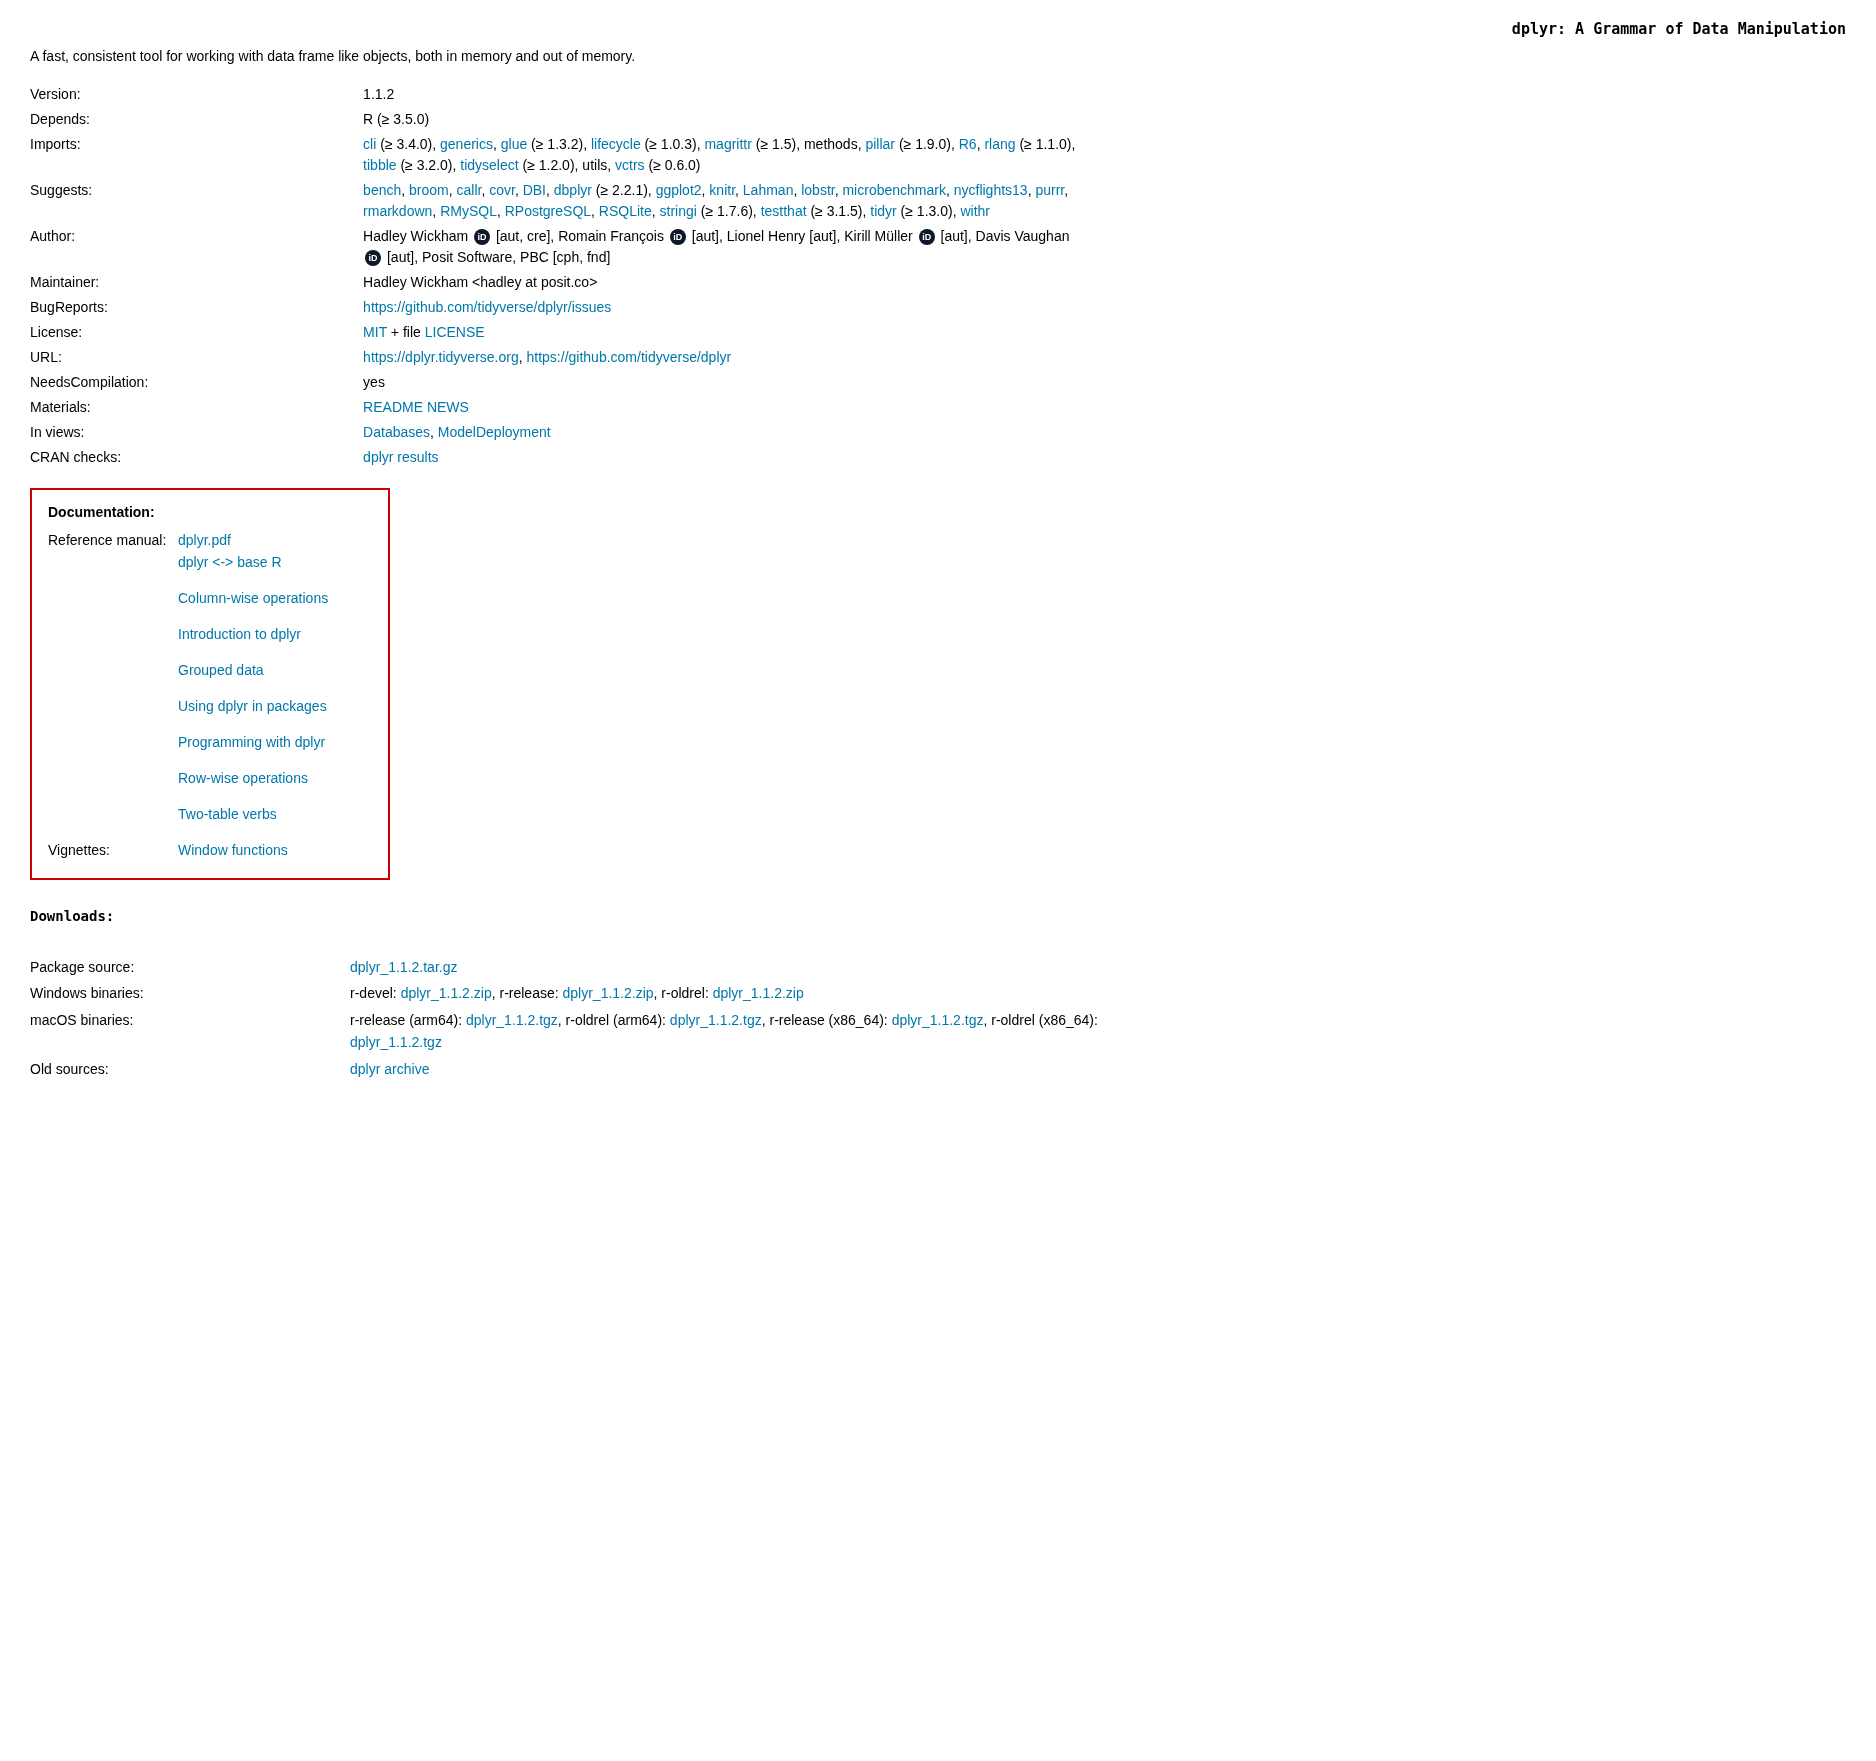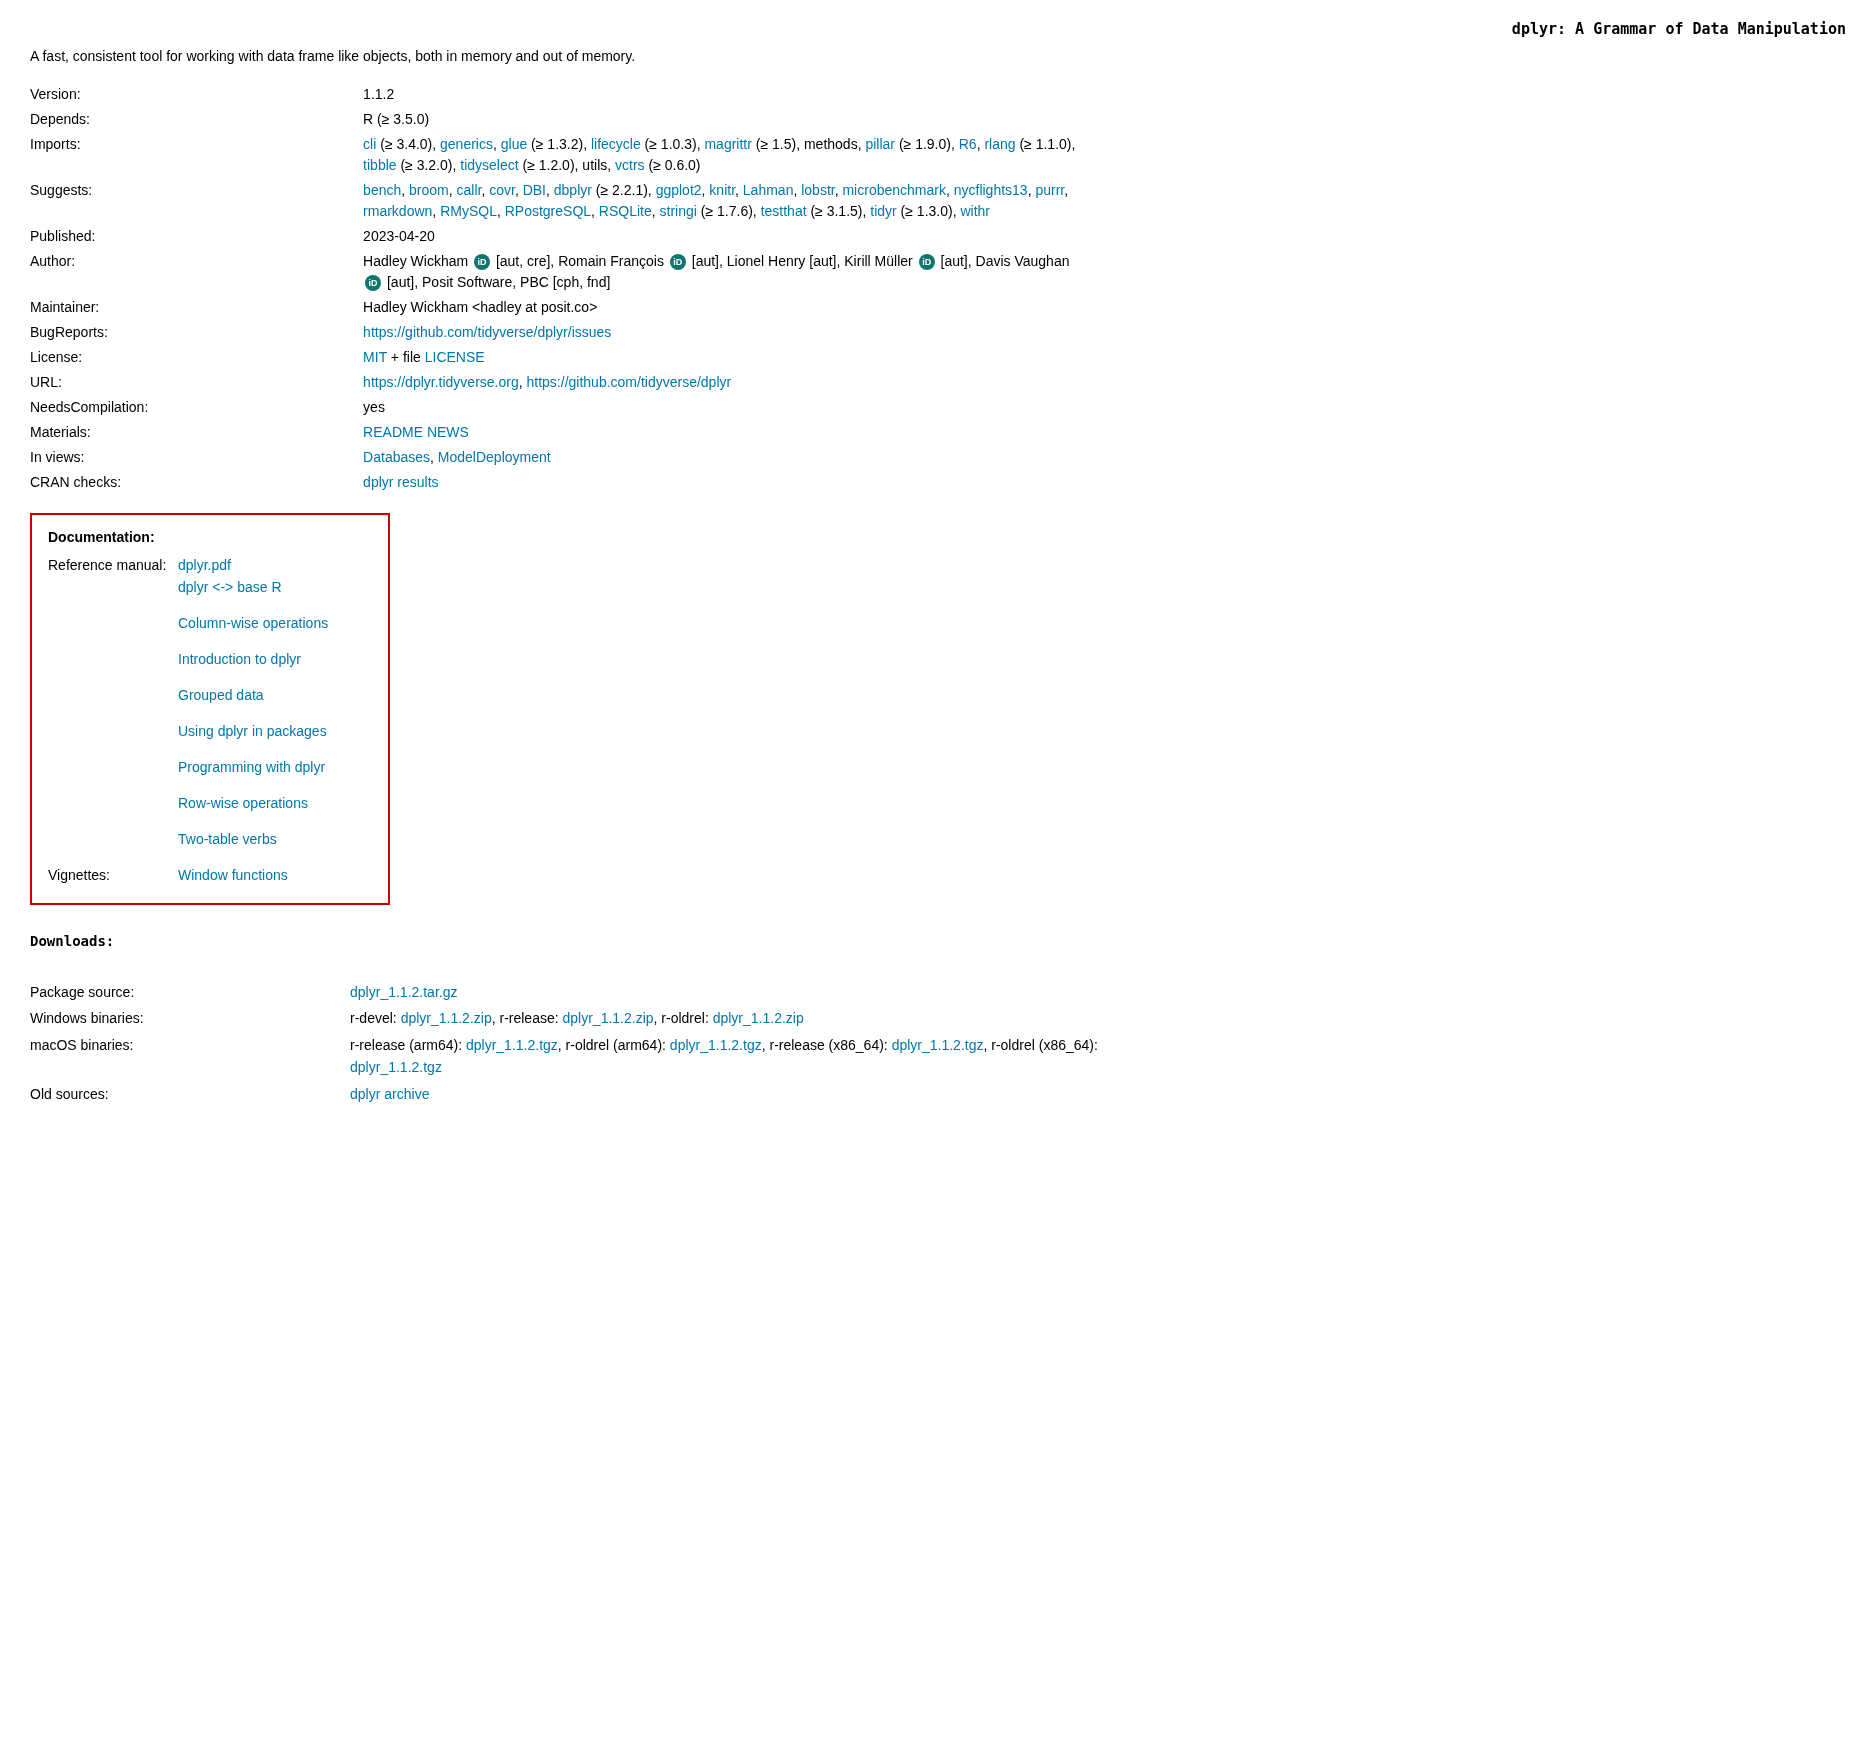--- a/index.html
+++ b/index.html
@@ -41,21 +41,21 @@
       margin-left: 20px;
     }
     a {
       color: #0077aa;
       text-decoration: none;
     }
     .orcid-icon {
       display: inline-block;
       width: 16px;
       height: 16px;
-      background: #0f766e;
+      background: #0f172a;
       border-radius: 50%;
       color: white;
       font-size: 9px;
       font-weight: bold;
       text-align: center;
       line-height: 16px;
       margin: 0 2px;
       vertical-align: middle;
     }
     .doc-box {
@@ -167,24 +167,20 @@
         <a href="#">RMySQL</a>,
         <a href="#">RPostgreSQL</a>,
         <a href="#">RSQLite</a>,
         <a href="#">stringi</a> (≥ 1.7.6),
         <a href="#">testthat</a> (≥ 3.1.5),
         <a href="#">tidyr</a> (≥ 1.3.0),
         <a href="#">withr</a>
       </td>
     </tr>
 
-    <tr>
-      <td>Published:</td>
-      <td>2023-04-20</td>
-    </tr>
 
     <tr>
       <td>Author:</td>
       <td>
         Hadley Wickham
         <span class="orcid-icon">iD</span>
         [aut, cre], Romain François
         <span class="orcid-icon">iD</span>
         [aut], Lionel Henry [aut], Kirill Müller
         <span class="orcid-icon">iD</span>

